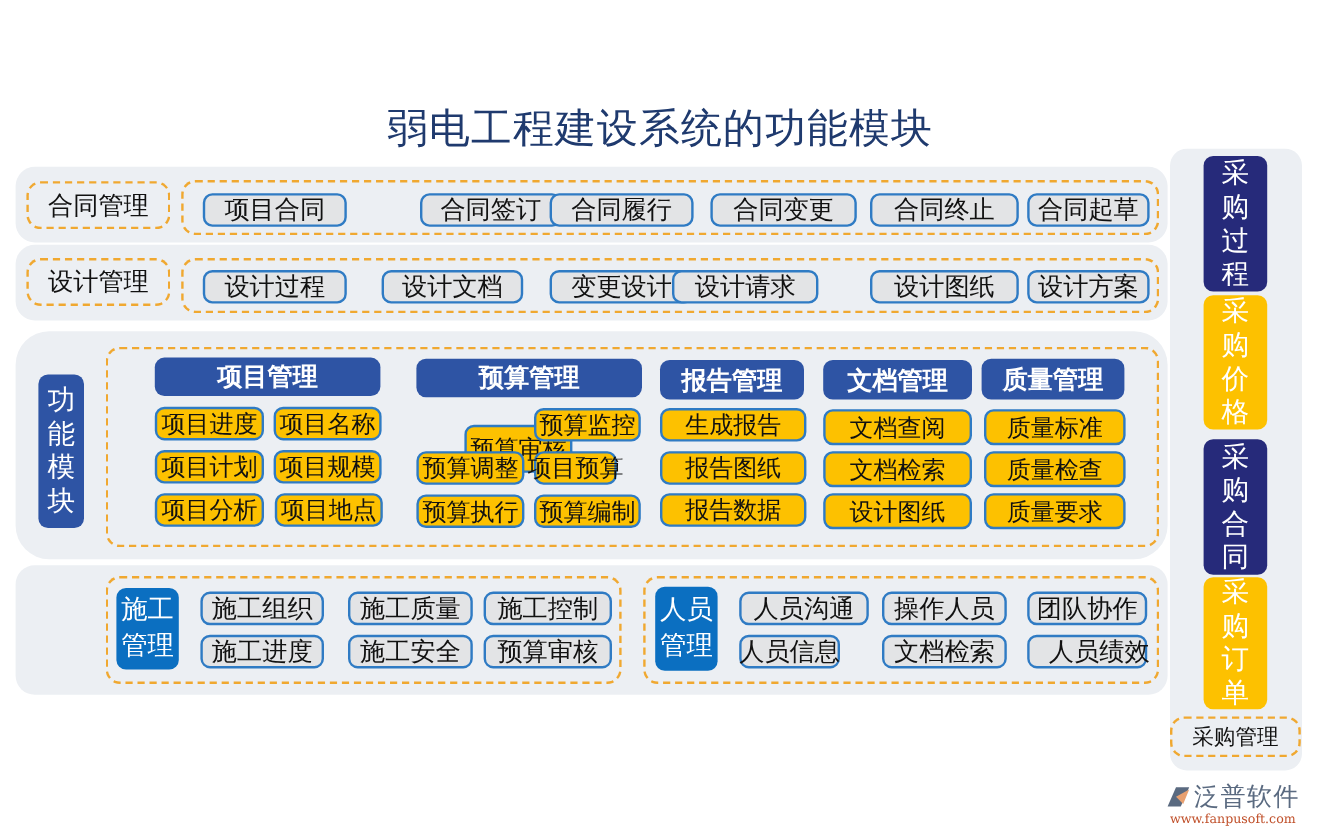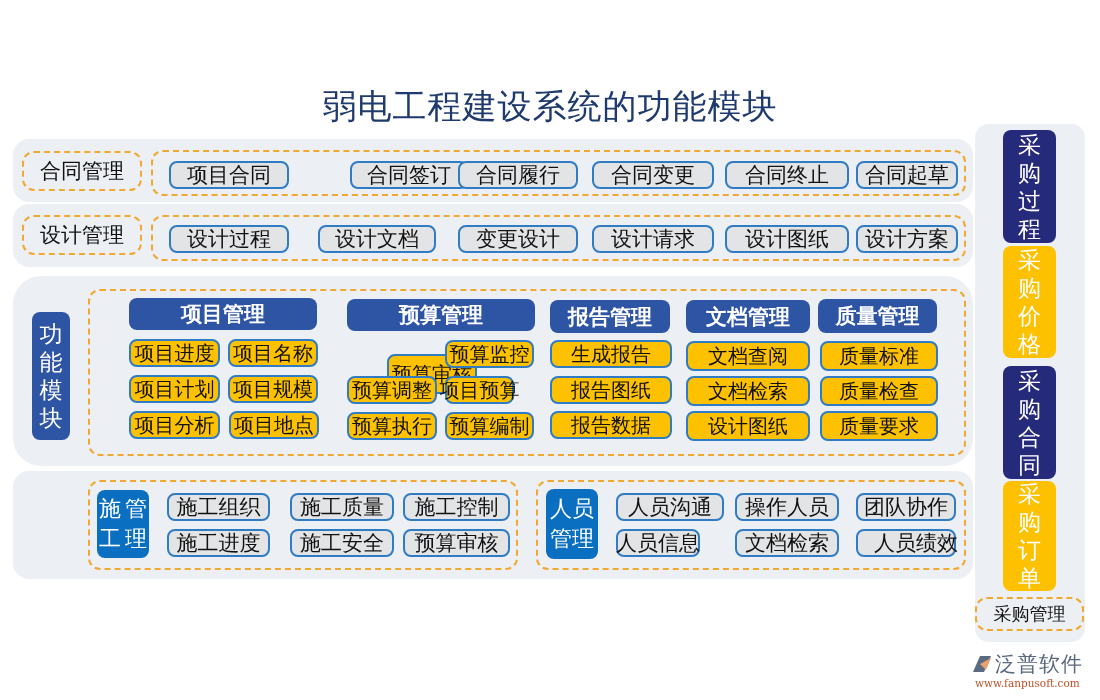--- a/index.html
+++ b/index.html
@@ -31,21 +31,21 @@
 <div class="abs gbtn" style="left:592px;top:161px;width:122px;height:28px;">合同变更</div>
 <div class="abs gbtn" style="left:725px;top:161px;width:124px;height:28px;">合同终止</div>
 <div class="abs gbtn" style="left:856px;top:161px;width:102px;height:28px;">合同起草</div>
 
 <div class="abs panel" style="left:13px;top:204px;width:960px;height:63px;"></div>
 <div class="abs dash lbl" style="left:22px;top:215px;width:120px;height:40px;">设计管理</div>
 <div class="abs dash" style="left:151px;top:215px;width:815px;height:46px;"></div>
 <div class="abs gbtn" style="left:169px;top:225px;width:120px;height:28px;">设计过程</div>
 <div class="abs gbtn" style="left:318px;top:225px;width:118px;height:28px;">设计文档</div>
 <div class="abs gbtn" style="left:458px;top:225px;width:120px;height:28px;">变更设计</div>
-<div class="abs gbtn" style="left:592px;top:225px;width:122px;height:28px;">设计请求</div>
+<div class="abs gbtn" style="left:560px;top:225px;width:122px;height:28px;">设计请求</div>
 <div class="abs gbtn" style="left:725px;top:225px;width:124px;height:28px;">设计图纸</div>
 <div class="abs gbtn" style="left:856px;top:225px;width:102px;height:28px;">设计方案</div>
 
 <div class="abs panel" style="left:13px;top:276px;width:960px;height:190px;border-radius:28px;"></div>
 <div class="abs vlabel" style="left:32px;top:312px;width:38px;height:128px;background:#2e54a4;">
   <span>功</span>
   <span>能</span>
   <span>模</span>
   <span>块</span>
 </div>
@@ -78,21 +78,21 @@
 <div class="abs ybtn" style="left:686px;top:411px;width:124px;height:30px;">设计图纸</div>
 
 <div class="abs hdr" style="left:818px;top:299px;width:119px;height:34px;">质量管理</div>
 <div class="abs ybtn" style="left:820px;top:341px;width:118px;height:30px;">质量标准</div>
 <div class="abs ybtn" style="left:820px;top:376px;width:118px;height:30px;">质量检查</div>
 <div class="abs ybtn" style="left:820px;top:411px;width:118px;height:30px;">质量要求</div>
 
 <div class="abs panel" style="left:13px;top:471px;width:960px;height:108px;"></div>
 
 <div class="abs dash" style="left:88px;top:480px;width:430px;height:90px;"></div>
-<div class="abs sublabel" style="left:97px;top:490px;width:52px;height:68px;flex-direction:row;">
+<div class="abs sublabel" style="left:97px;top:490px;width:52px;height:68px;flex-direction:column;">
   <span>施工</span>
   <span>管理</span>
 </div>
 <div class="abs gbtn" style="left:167px;top:493px;width:103px;height:28px;">施工组织</div>
 <div class="abs gbtn" style="left:290px;top:493px;width:104px;height:28px;">施工质量</div>
 <div class="abs gbtn" style="left:403px;top:493px;width:107px;height:28px;">施工控制</div>
 <div class="abs gbtn" style="left:167px;top:529px;width:103px;height:28px;">施工进度</div>
 <div class="abs gbtn" style="left:290px;top:529px;width:104px;height:28px;">施工安全</div>
 <div class="abs gbtn" style="left:403px;top:529px;width:107px;height:28px;">预算审核</div>
 

